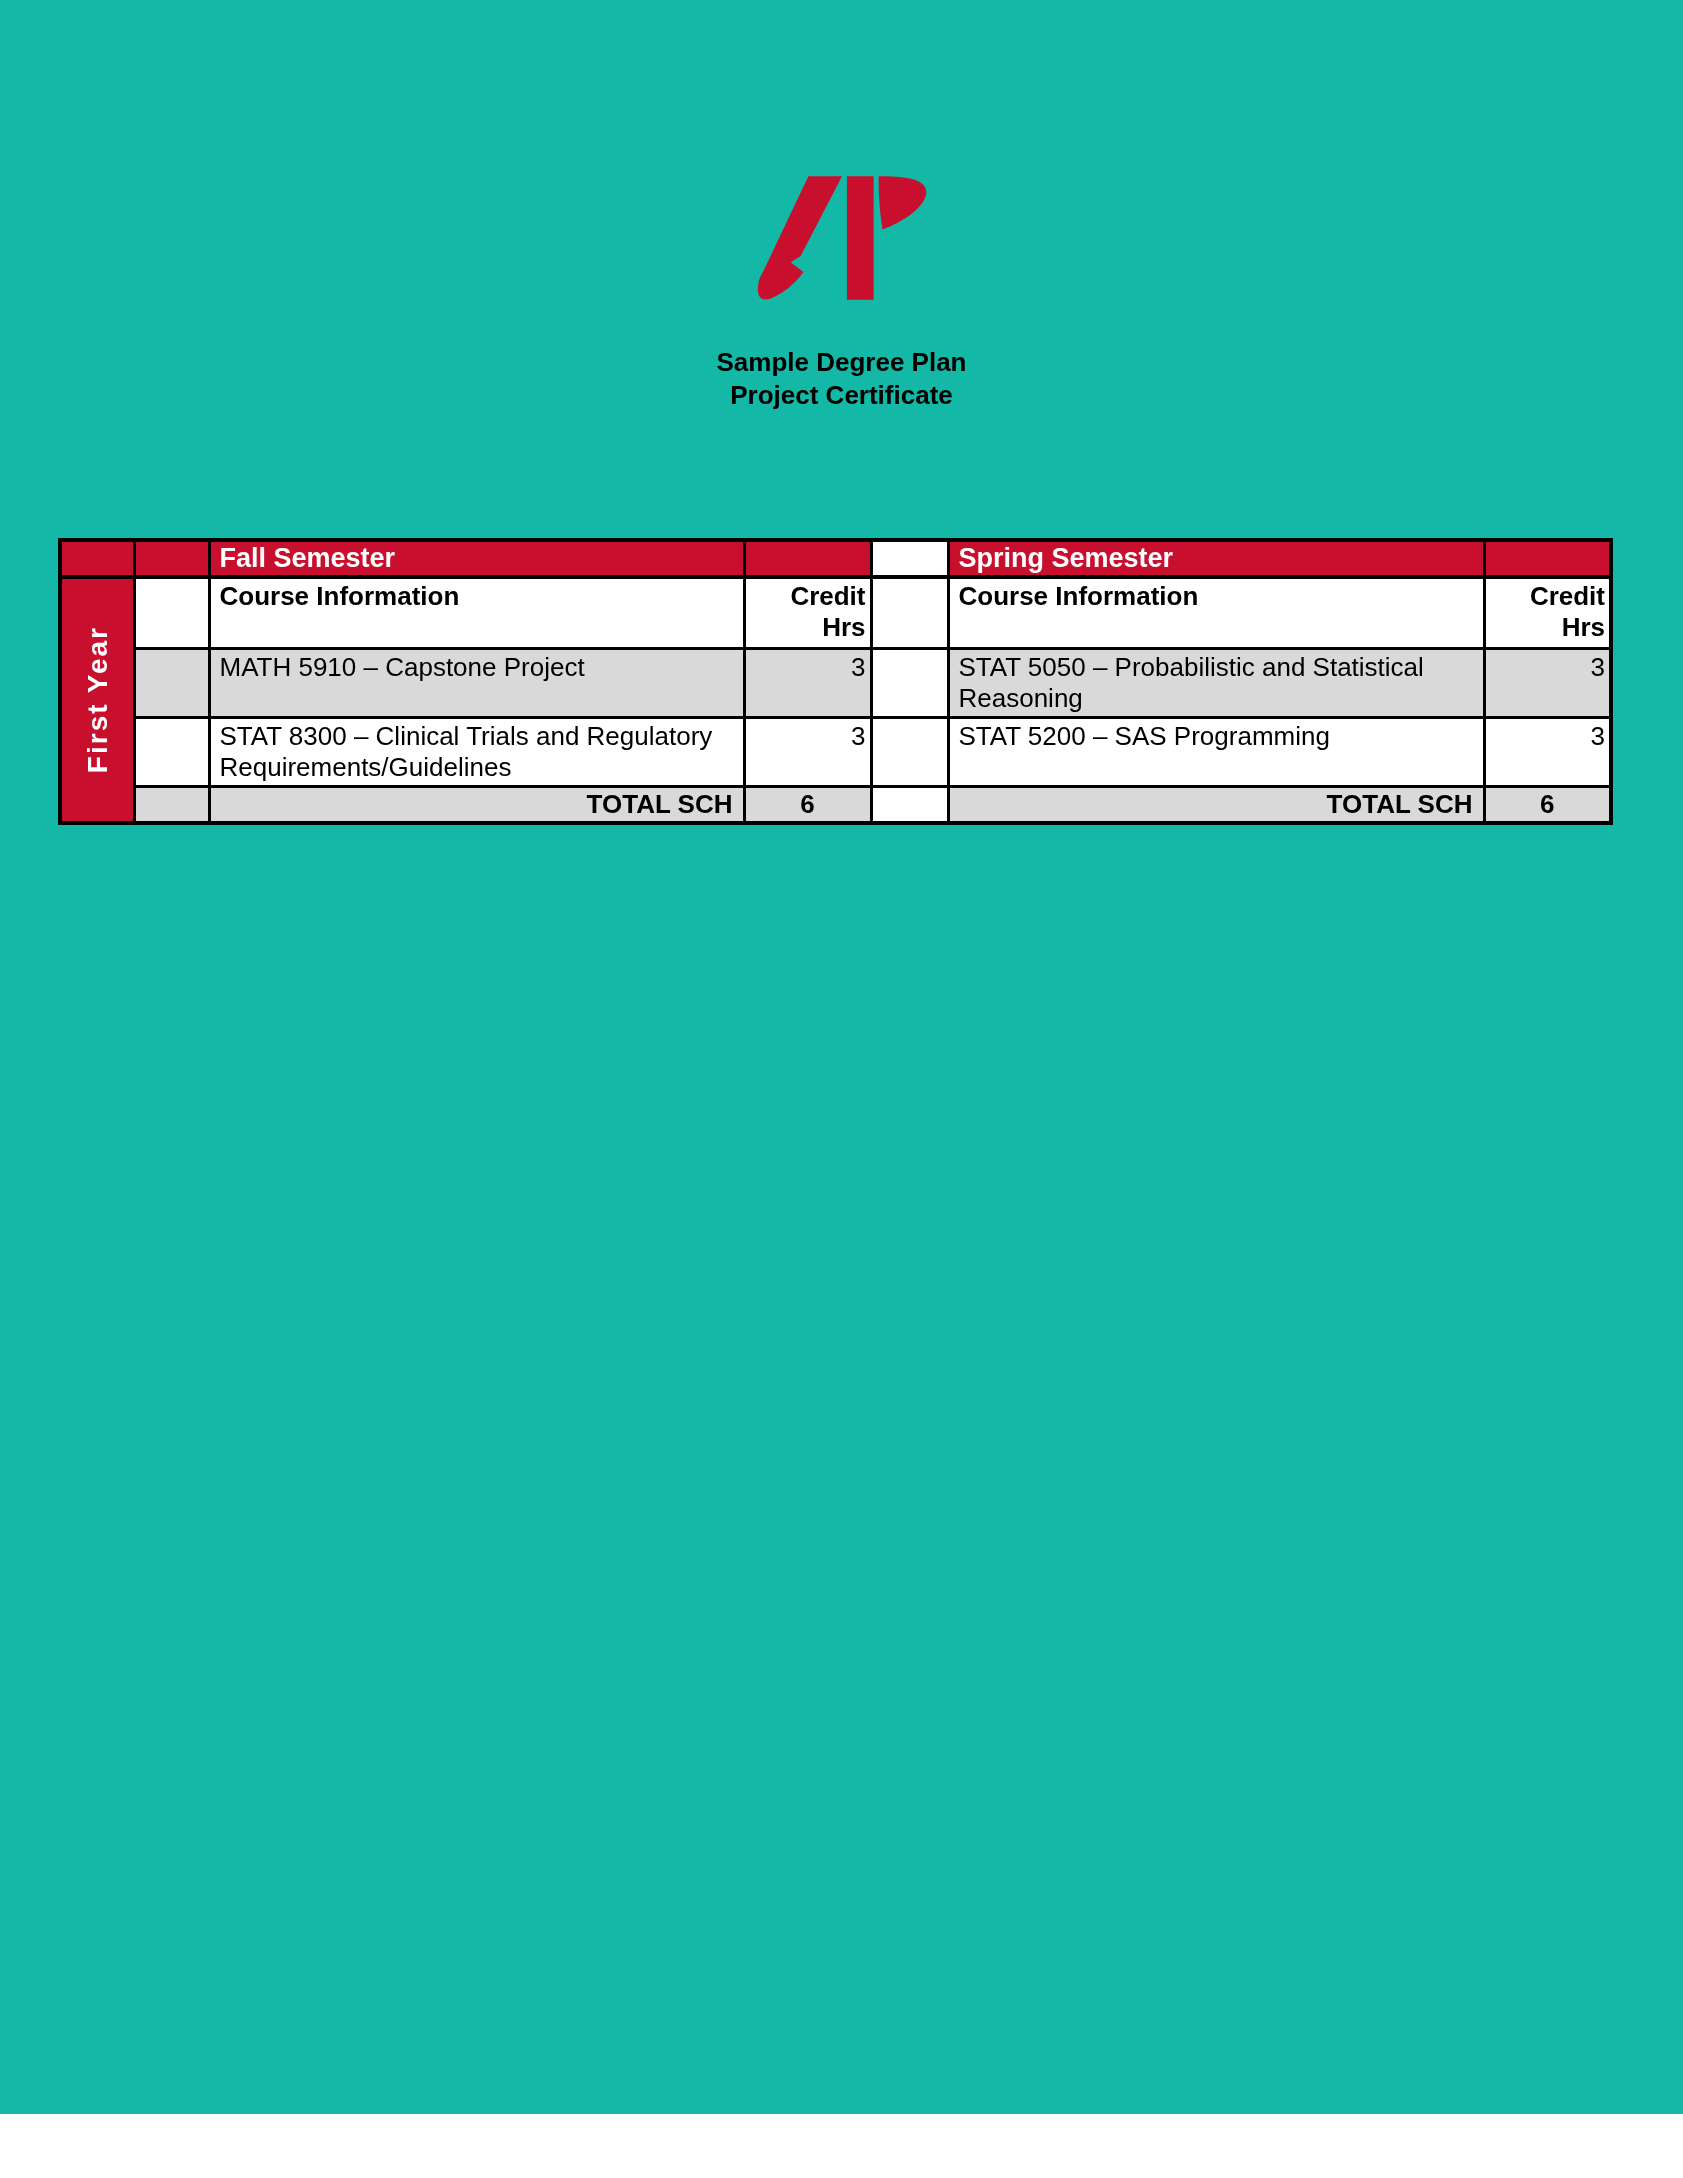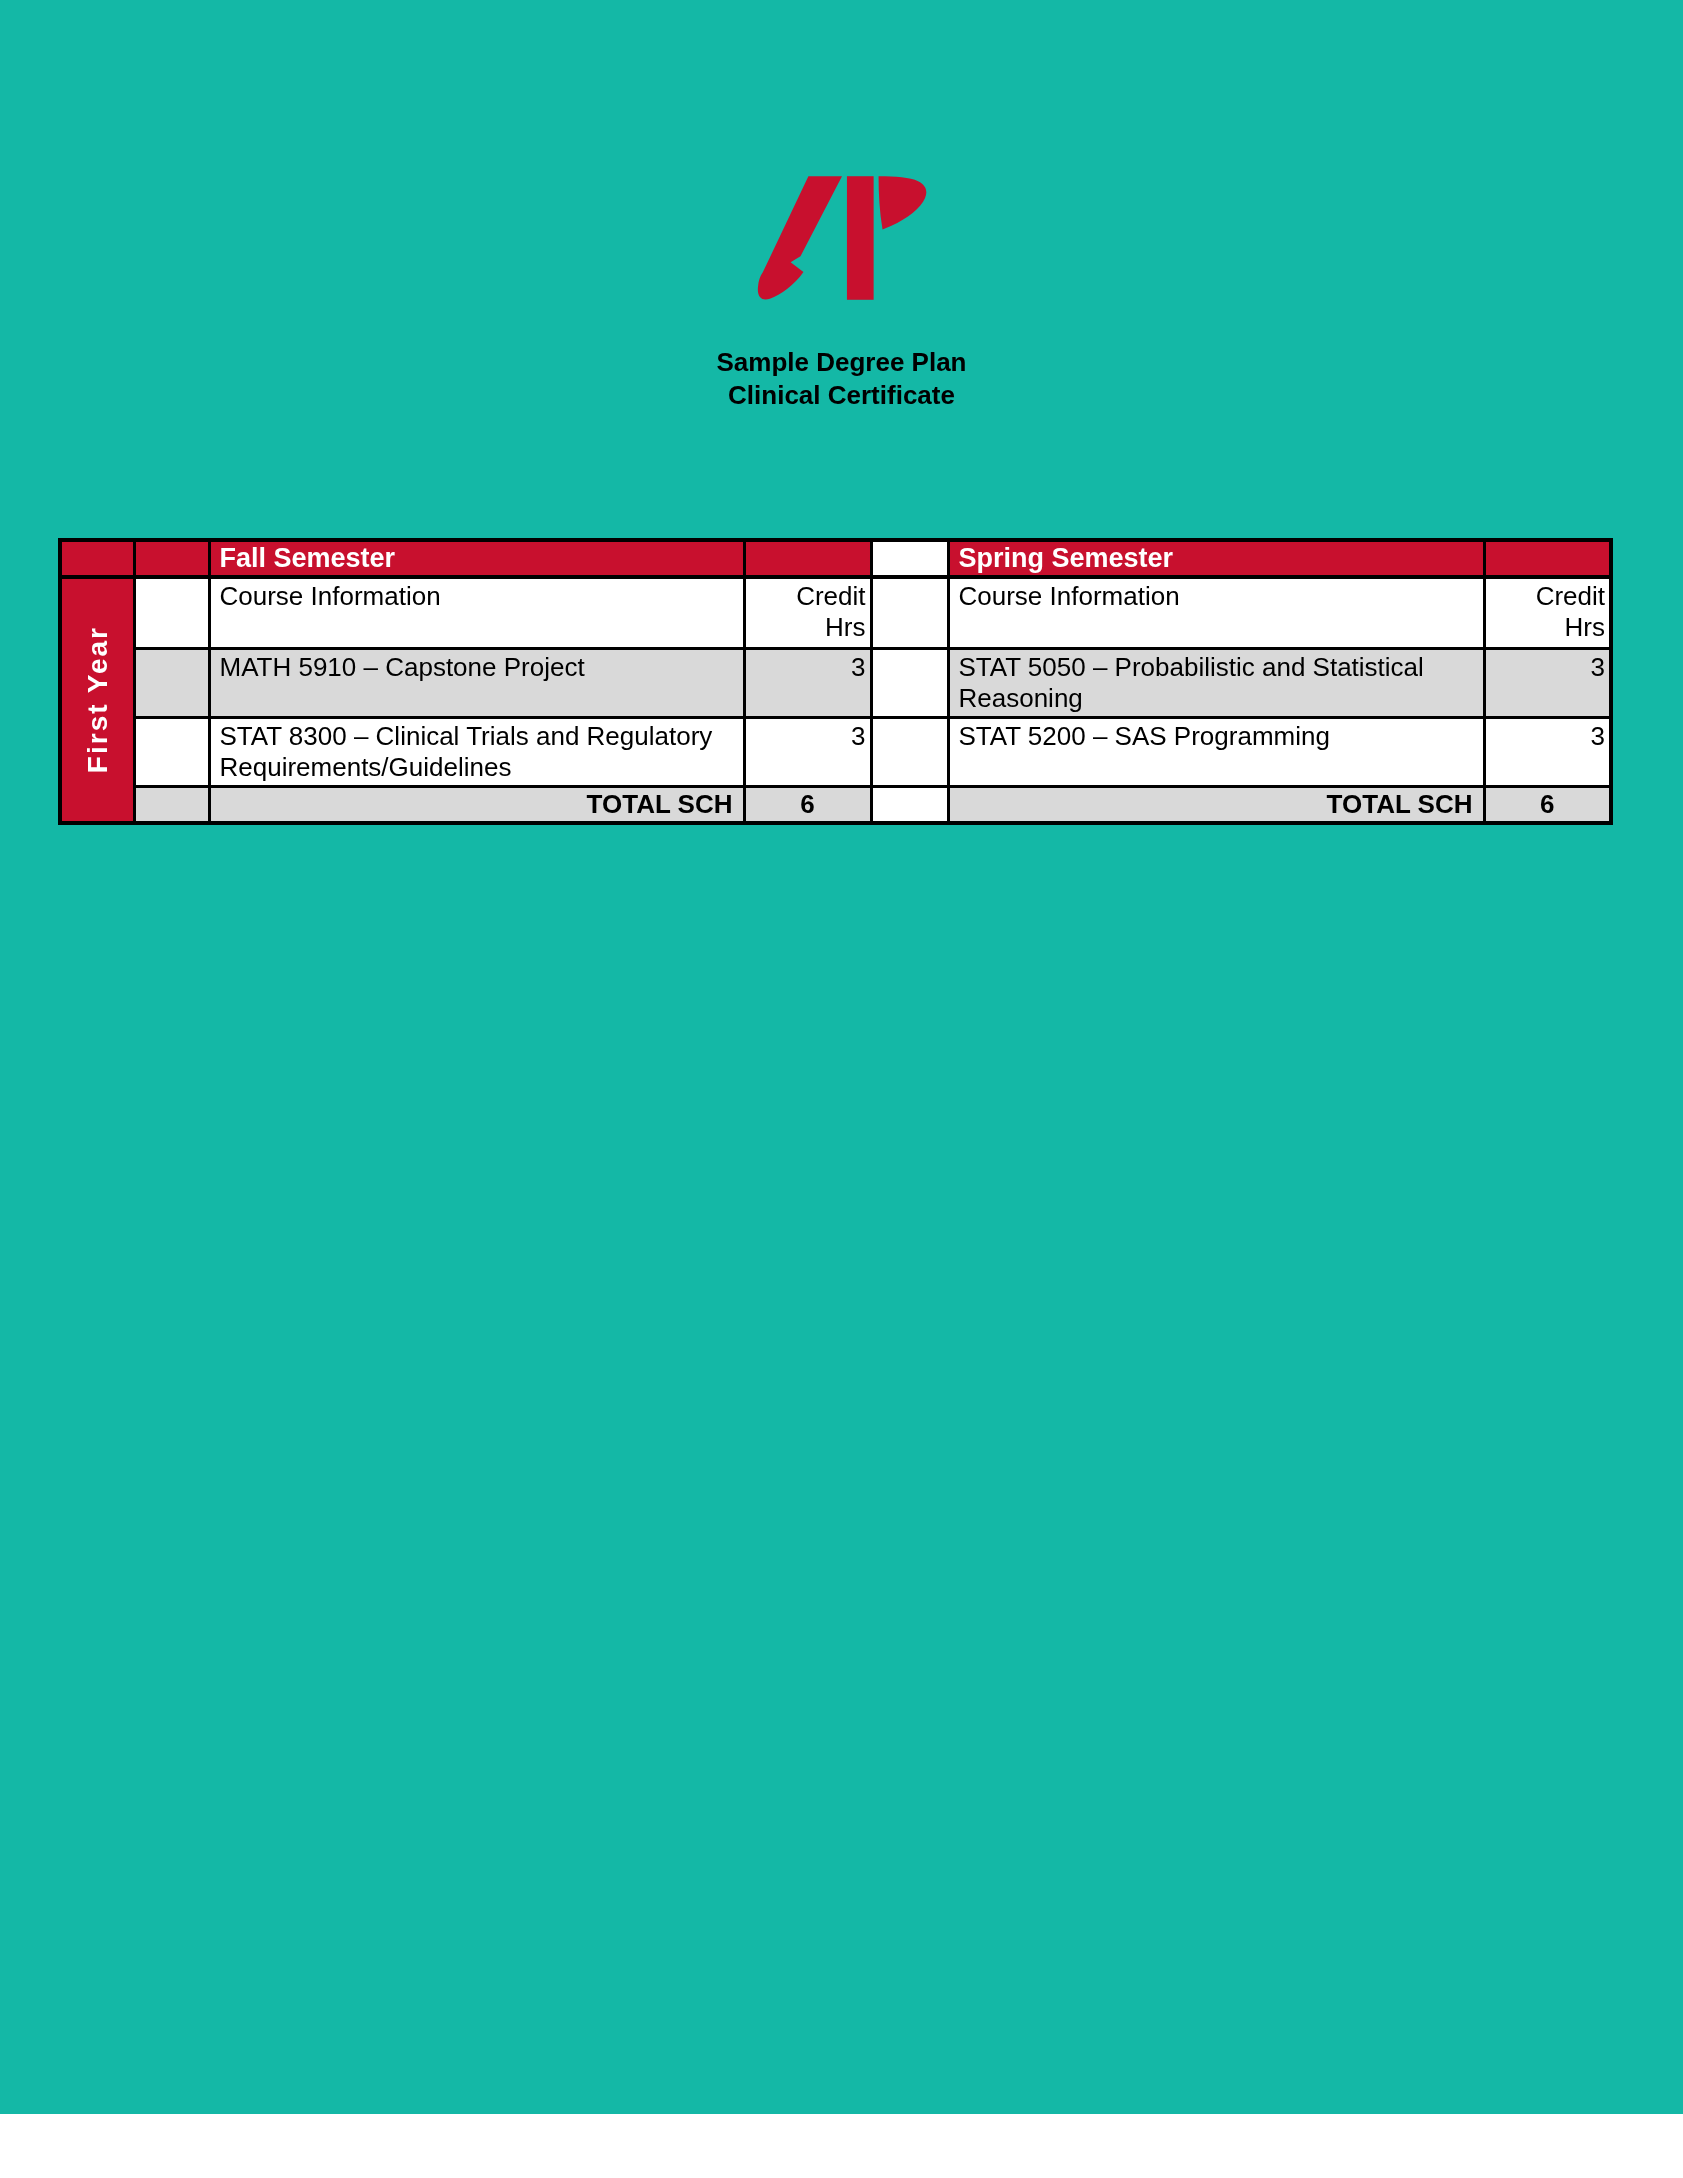--- a/index.html
+++ b/index.html
@@ -23,21 +23,21 @@
   
   .plan-table{position:absolute;top:538px;left:58px;border-collapse:collapse;
     table-layout:fixed;border:4px solid var(--ink);}
   .plan-table td{border:3px solid var(--ink);padding:2px 9px;vertical-align:top;
     font-size:26px;line-height:31px;background:#ffffff;overflow:hidden;}
   tr.band td{border-bottom-width:4px;}
   td.red{background:var(--brand-red);}
   td.sem{color:#ffffff;font-weight:bold;font-size:27px;line-height:30px;padding-top:1px;}
   tr.gray-row td{background:var(--row-gray);}
   td.gapcol{background:#ffffff !important;}
-  td.colhead{font-weight:normal;}
+  td.colhead{font-weight:bold;}
   td.credit{text-align:right;padding-left:4px;padding-right:4px;}
   td.total-label{font-weight:bold;text-align:right;padding-right:10px;line-height:29px;}
   td.total-value{font-weight:bold;text-align:center;line-height:29px;}
   td.yearcell{position:relative;padding:0;}
   .vwrap{position:absolute;top:0;left:0;right:0;bottom:0;display:flex;
     align-items:center;justify-content:center;}
   .vertical{writing-mode:vertical-rl;transform:rotate(180deg);color:#ffffff;
     font-weight:bold;font-size:28px;letter-spacing:2px;white-space:nowrap;}
 </style>
 </head>
@@ -59,21 +59,21 @@
                C140 0 155 1 163 5
                C171 9 173 15 170 22
                C166 32 152 43 136 50
                L127 54
                C124 36 123 18 123 0 Z" fill="var(--brand-red)"></path>
     </svg>
   </div>
 
   <div class="title-block">
     <div>Sample Degree Plan</div>
-    <div>Clinical Certificate</div>
+    <div>Project Certificate</div>
   </div>
 
   <table class="plan-table">
     <colgroup>
       <col style="width:74px">
         <col style="width:75px">
         <col style="width:535px">
       <col style="width:127px">
         <col style="width:77px">
         <col style="width:536px">

